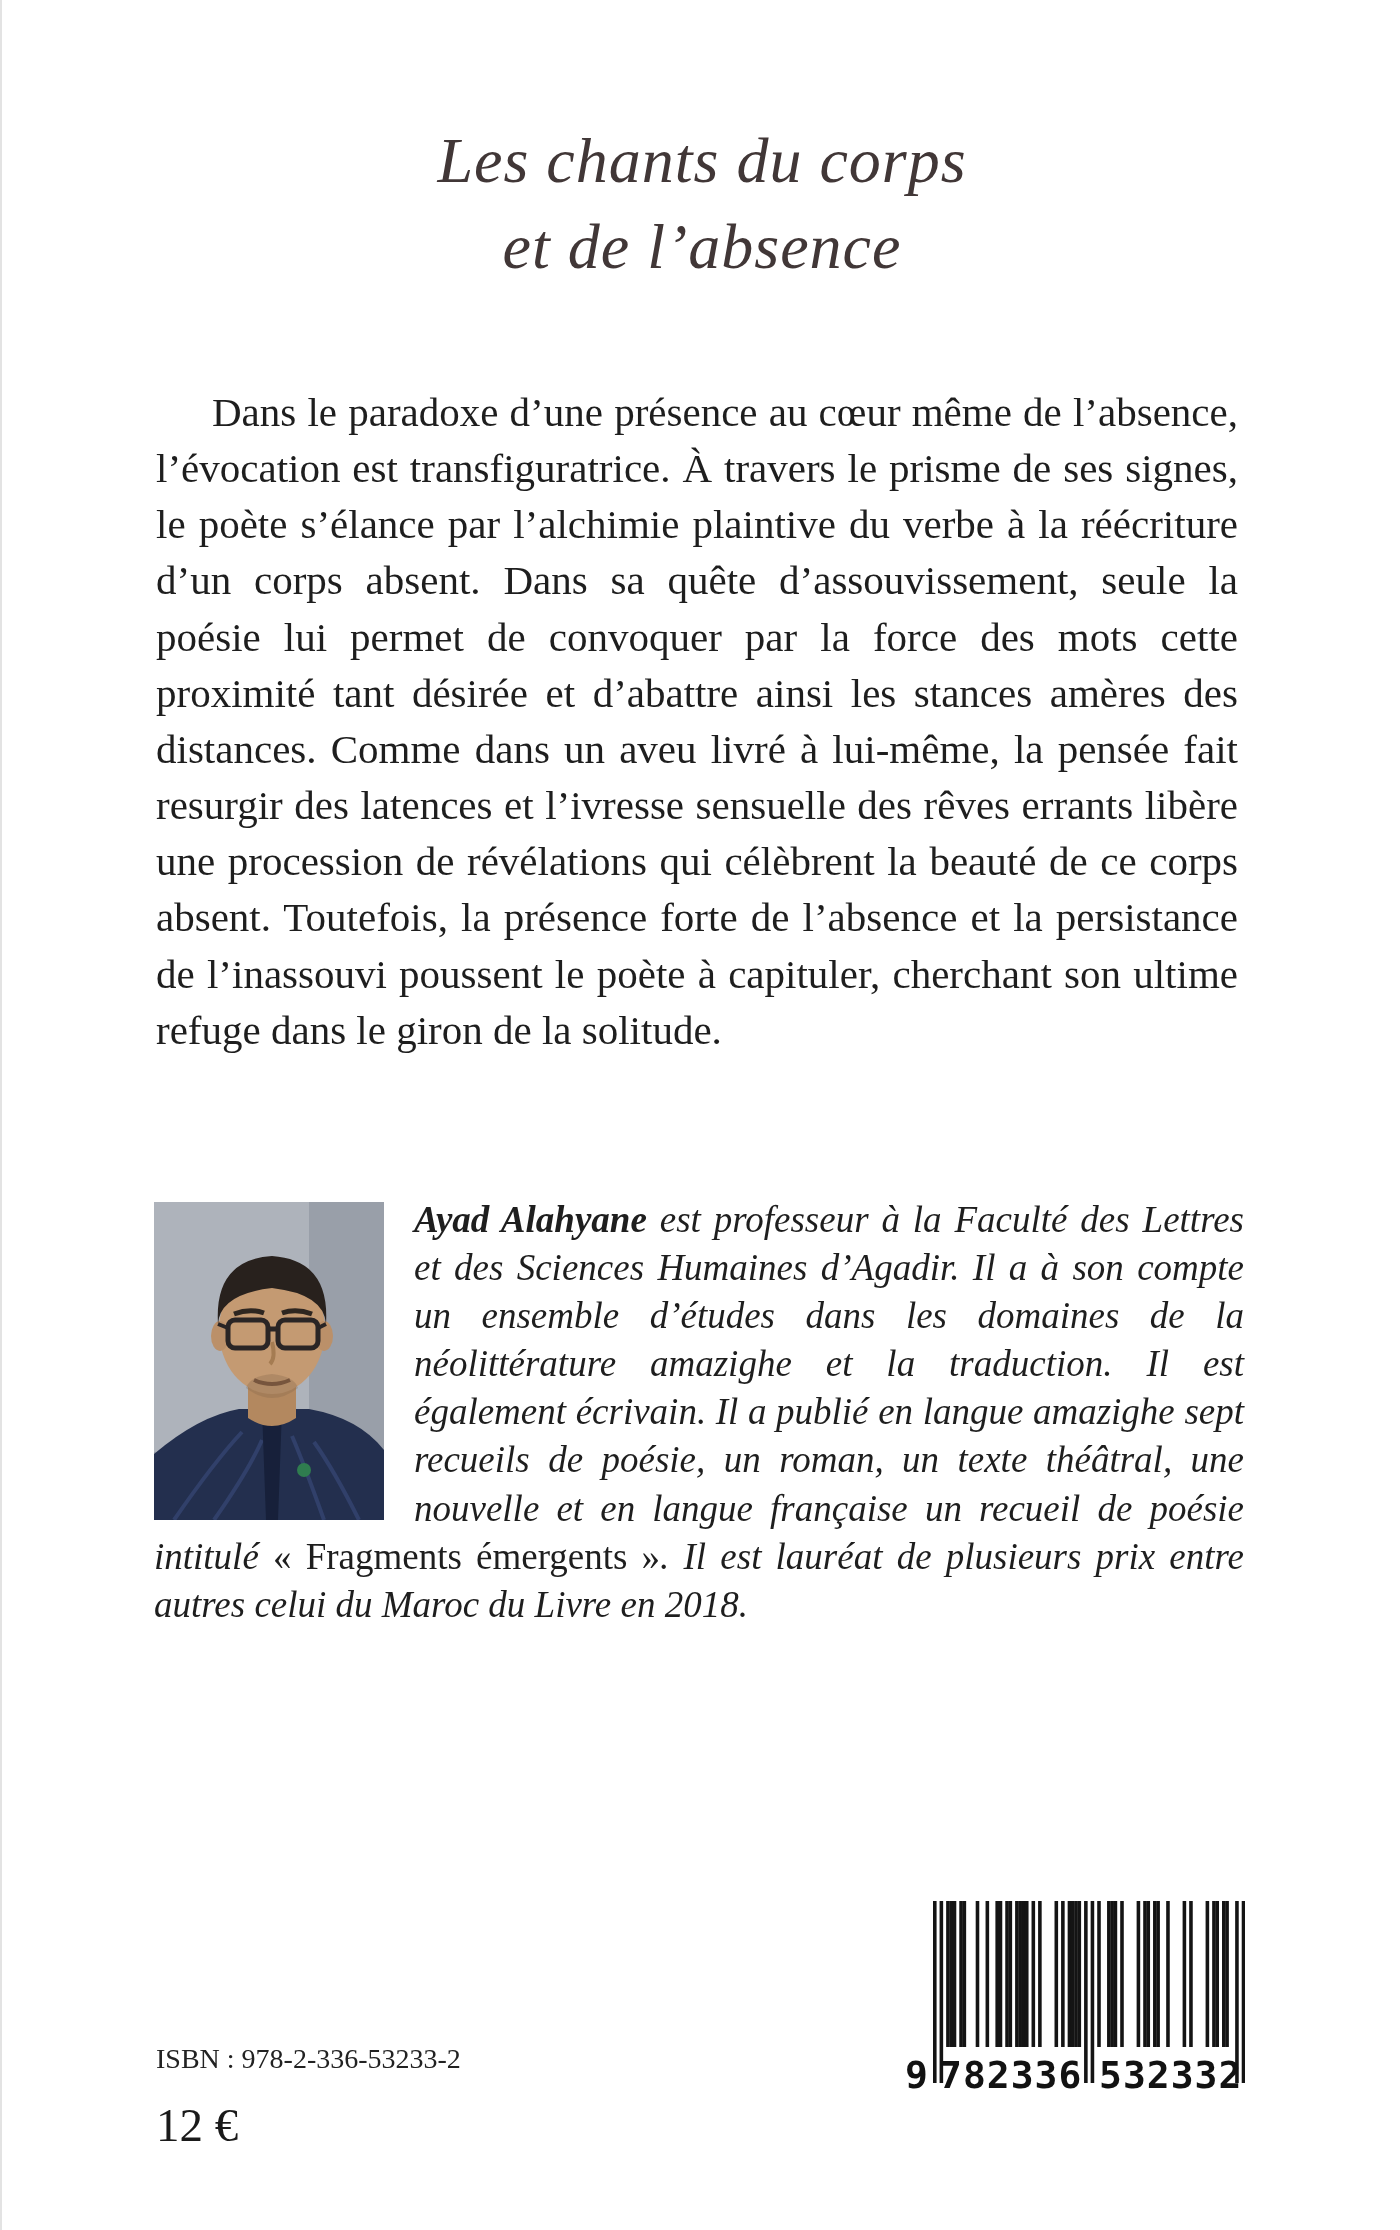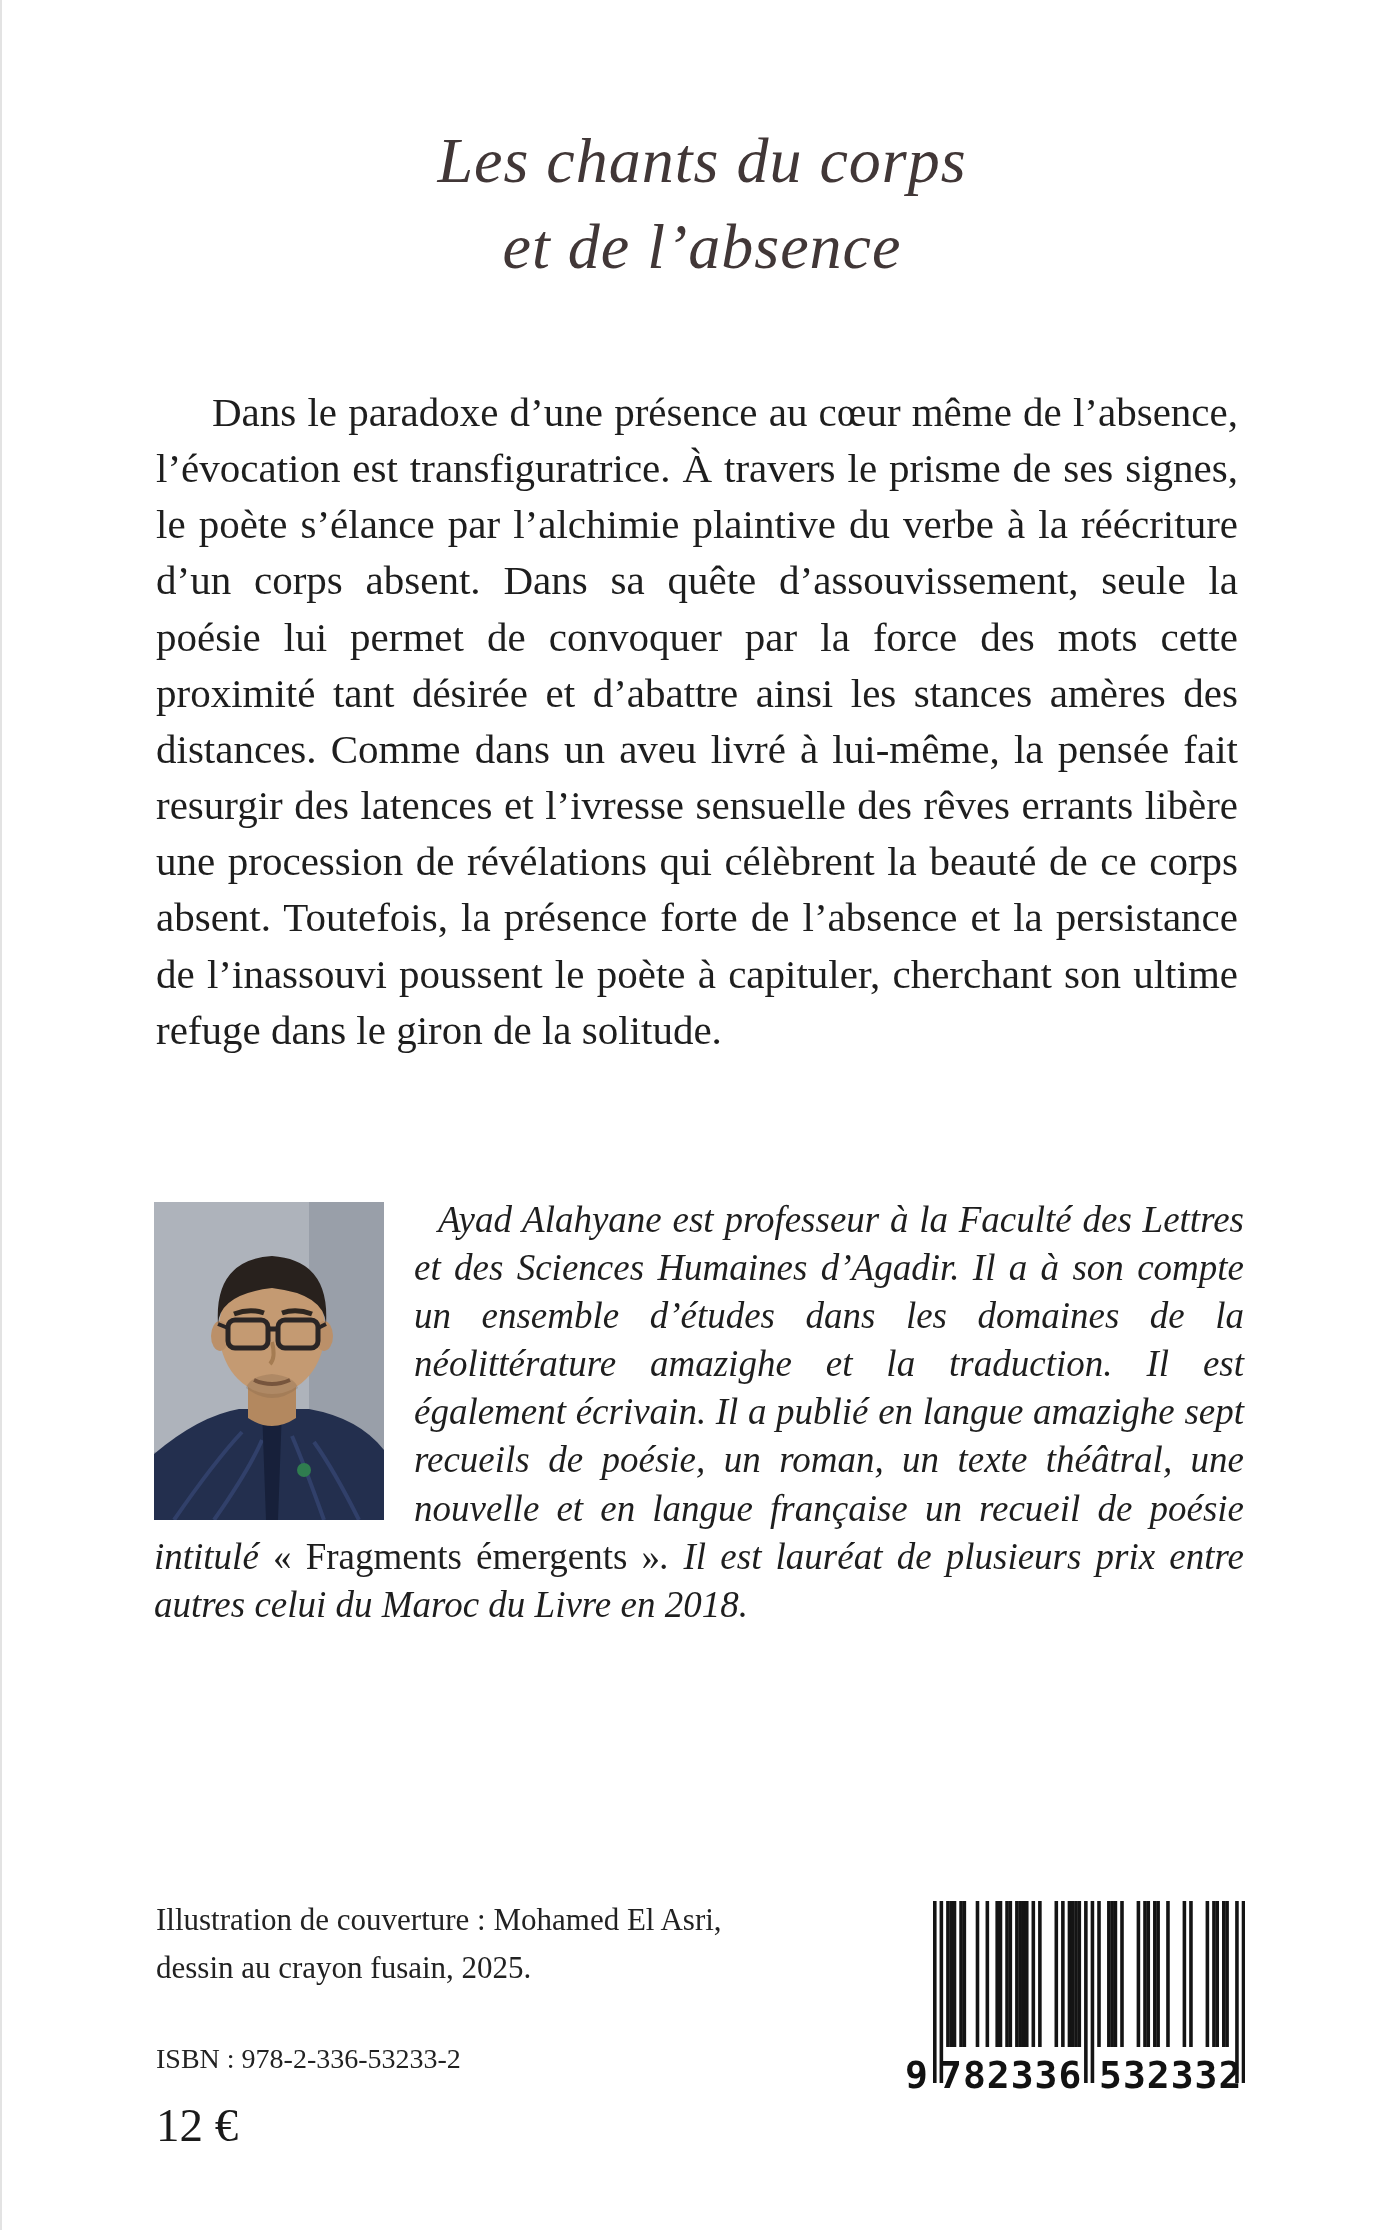--- a/index.html
+++ b/index.html
@@ -63,21 +63,21 @@
   .photo {
     float: left;
     width: 230px;
     height: 318px;
     margin: 6px 30px 4px 0;
     display: block;
     overflow: hidden;
     background: #aeb3bb;
   }
   .photo svg { display: block; }
-  .bio-name { font-weight: 400; font-style: italic; margin-left: 24px; }
+  .bio-name { font-weight: 700; font-style: italic; }
   .bio-roman { font-style: normal; }
 
   
   .credit {
     position: absolute;
     left: 154px;
     top: 1896px;
     font-size: 31px;
     line-height: 1.55;
     color: #222222;
@@ -173,24 +173,20 @@
         <line x1="164" y1="126" x2="172" y2="122" stroke="#2a2525" stroke-width="4"></line>
 
         <path d="M118 140 Q122 156 116 162" stroke="#a57c52" stroke-width="4" fill="none"></path>
         <path d="M100 178 Q118 186 136 178" stroke="#6d4a35" stroke-width="4" fill="none"></path>
         <path d="M92 186 Q118 206 144 186 Q140 174 118 172 Q96 174 92 186 Z" fill="#8a6a4c" opacity="0.35"></path>
       </svg>
     </span>
     <span class="bio-name">Ayad Alahyane</span><span> est professeur à la Faculté des Lettres et des Sciences Humaines d’Agadir. Il a à son compte un ensemble d’études dans les domaines de la néolittérature amazighe et la traduction. Il est également écrivain. Il a publié en langue amazighe sept recueils de poésie, un roman, un texte théâtral, une nouvelle et en langue française un recueil de poésie intitulé </span><span class="bio-roman">« Fragments émergents »</span><span>. Il est lauréat de plusieurs prix entre autres celui du Maroc du Livre en 2018.</span>
   </div>
 
-  <div class="credit">
-    <div>Illustration de couverture : Mohamed El Asri,</div>
-    <div>dessin au crayon fusain, 2025.</div>
-  </div>
 
   <div class="isbn">ISBN : 978-2-336-53233-2</div>
 
   <div class="price">12 €</div>
 
   <div class="barcode">
     <div class="barcode-bars" id="barcode-bars"><svg width="312" height="182" viewBox="0 0 312 182" xmlns="http://www.w3.org/2000/svg">
           <rect x="0.00" y="0" width="3.58" height="182" fill="#141414"></rect>
           <rect x="6.57" y="0" width="3.58" height="182" fill="#141414"></rect>
           <rect x="13.14" y="0" width="3.58" height="146" fill="#141414"></rect>

